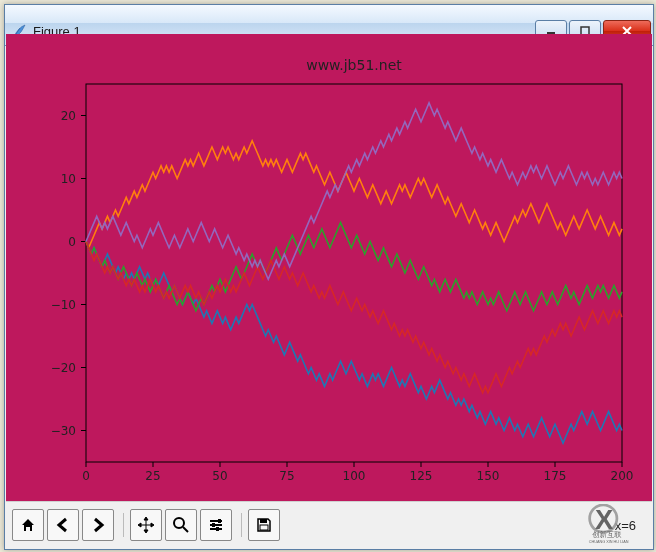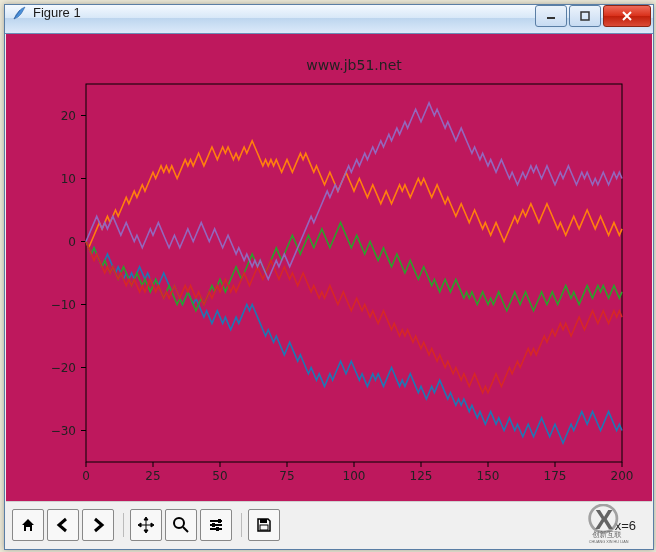--- a/index.html
+++ b/index.html
@@ -20,21 +20,22 @@
     height: 544px;
     background: #f0f0f0;
     border: 1px solid #5a7ea5;
     box-shadow: 0 0 6px rgba(0,0,0,0.3);
   }
   .titlebar {
     height: 28px;
     background: linear-gradient(to bottom, #f4f9ff 0%, #d8e8f8 45%, #bcd5ee 46%, #dceafa 100%);
     border-bottom: 1px solid #6a8db8;
     display: flex;
-    padding: 0 2px 0 6px;
+    align-items: center;
+    padding: 12px 2px 0 6px;
   }
   .titlebar .feather {
     width: 16px;
     height: 16px;
     margin-right: 6px;
   }
   .titlebar .title {
     flex: 1;
     font-size: 13px;
     color: #1a1a1a;

